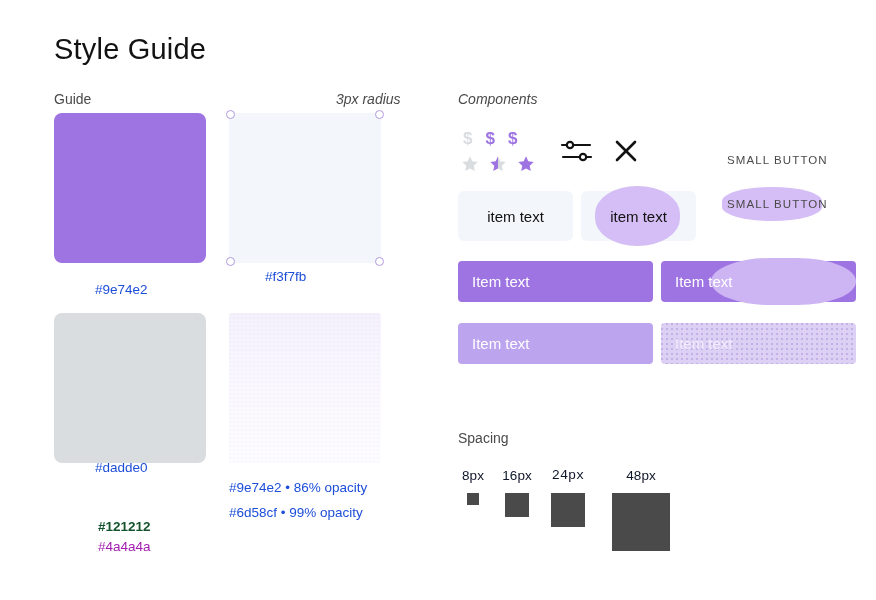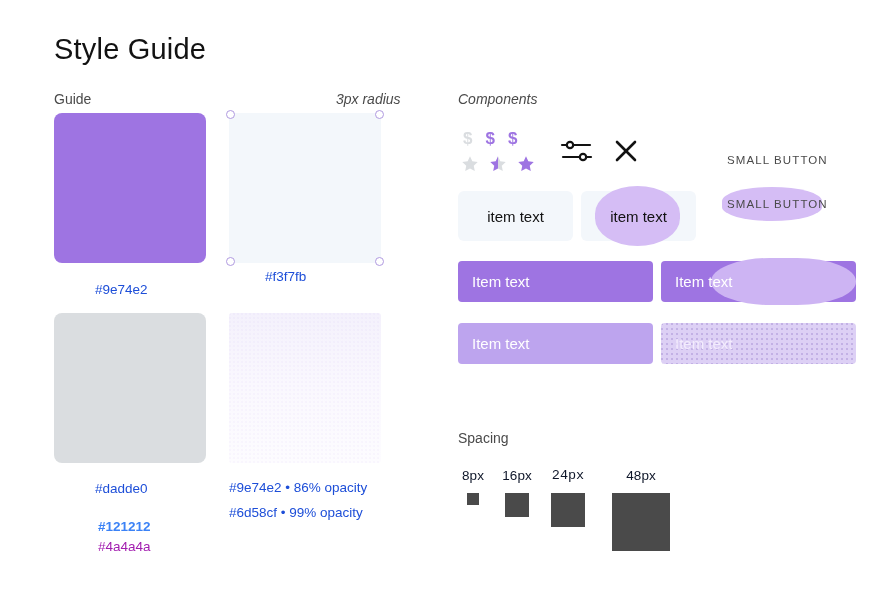--- a/index.html
+++ b/index.html
@@ -76,24 +76,24 @@
   .handle.br { right: -3px; bottom: -3px; }
 
   
   .caption {
     font-size: 13.5px;
     color: #1d4ed8;
     white-space: nowrap;
   }
   #cap-primary { left: 95px;  top: 282px; }
   #cap-light   { left: 265px; top: 269px; }
-  #cap-gray    { left: 95px;  top: 481px; }
+  #cap-gray    { left: 95px;  top: 460px; }
   #cap-tint-1  { left: 229px; top: 480px; }
   #cap-tint-2  { left: 229px; top: 505px; }
-  #cap-dark-1  { left: 98px;  top: 519px; font-weight: 700; color: #3b82f6; }
+  #cap-dark-1  { left: 98px;  top: 519px; font-weight: 700; color: #14532d; }
   #cap-dark-2  { left: 98px;  top: 539px; color: #a21caf; }
 
   
   #money-row { left: 463px; top: 130px; display: flex; gap: 13px; }
   #star-row  { left: 461px; top: 155px; display: flex; gap: 10px; }
   .money {
     font-size: 17px;
     font-weight: 700;
     line-height: 1;
     font-family: "Liberation Sans", sans-serif;

